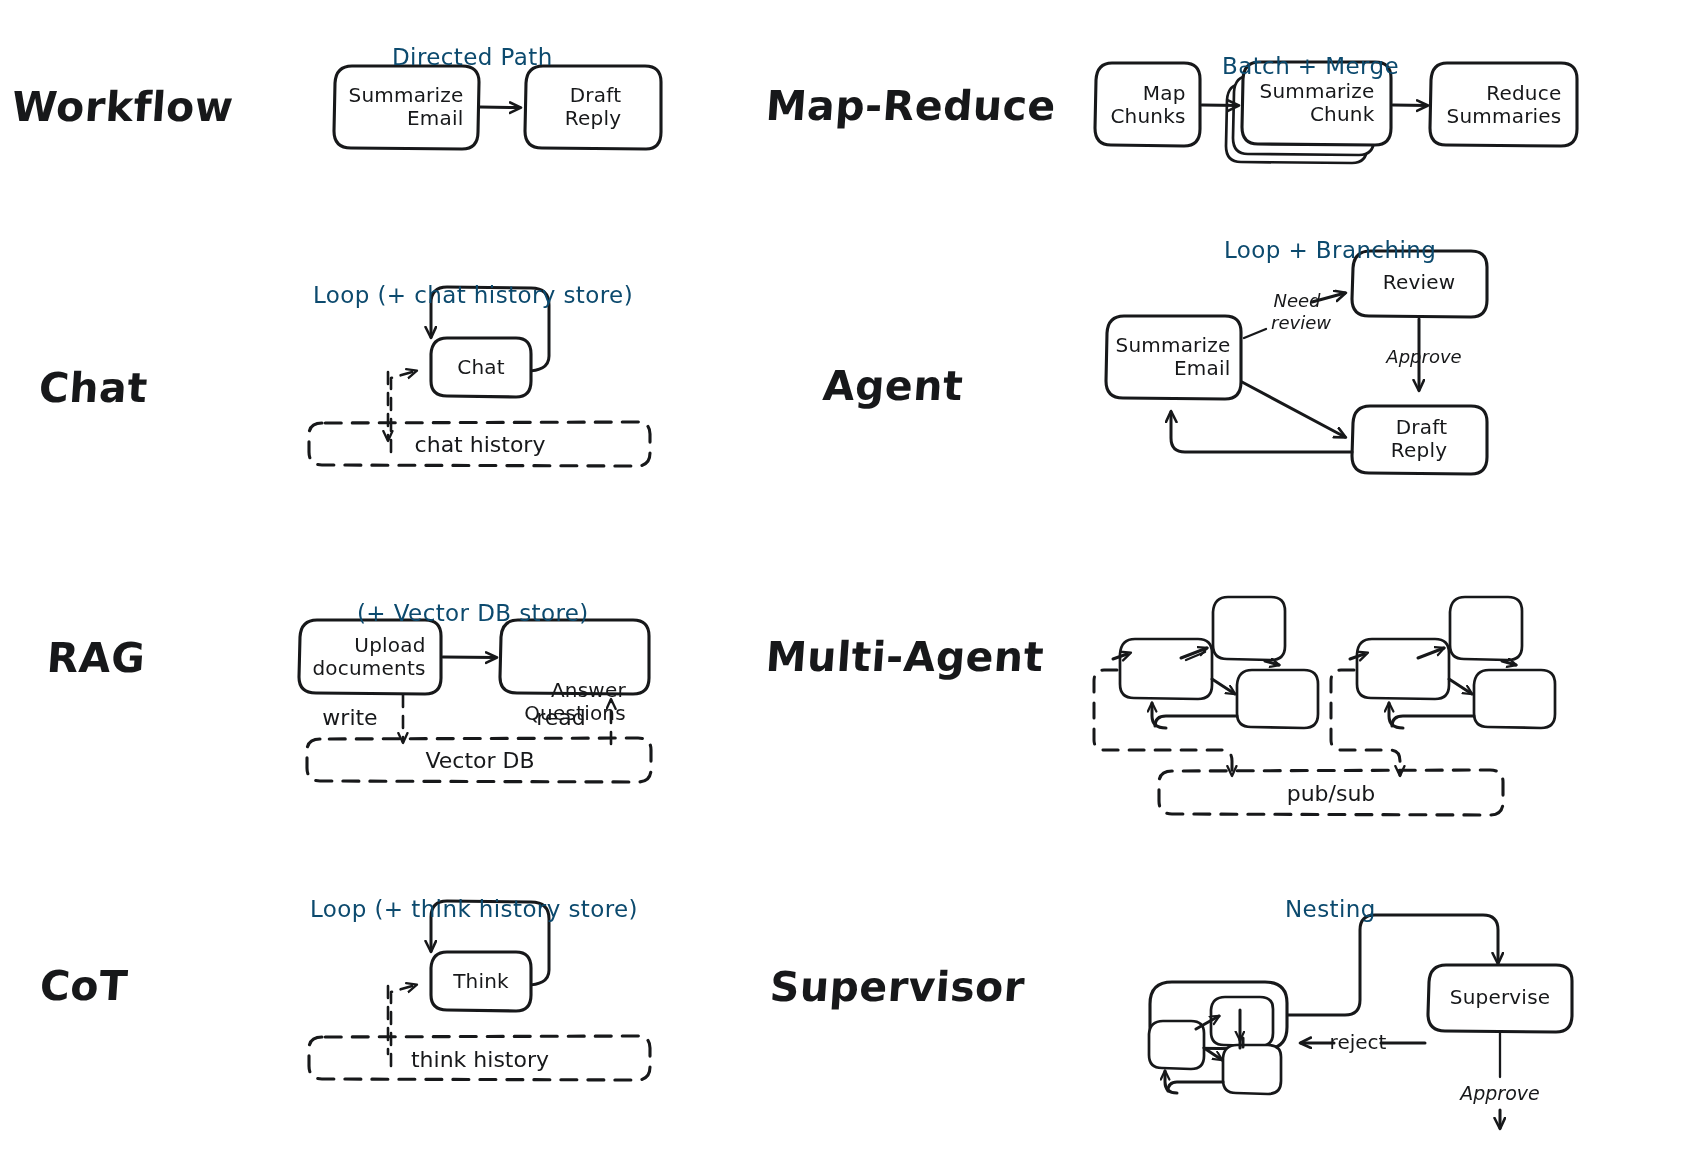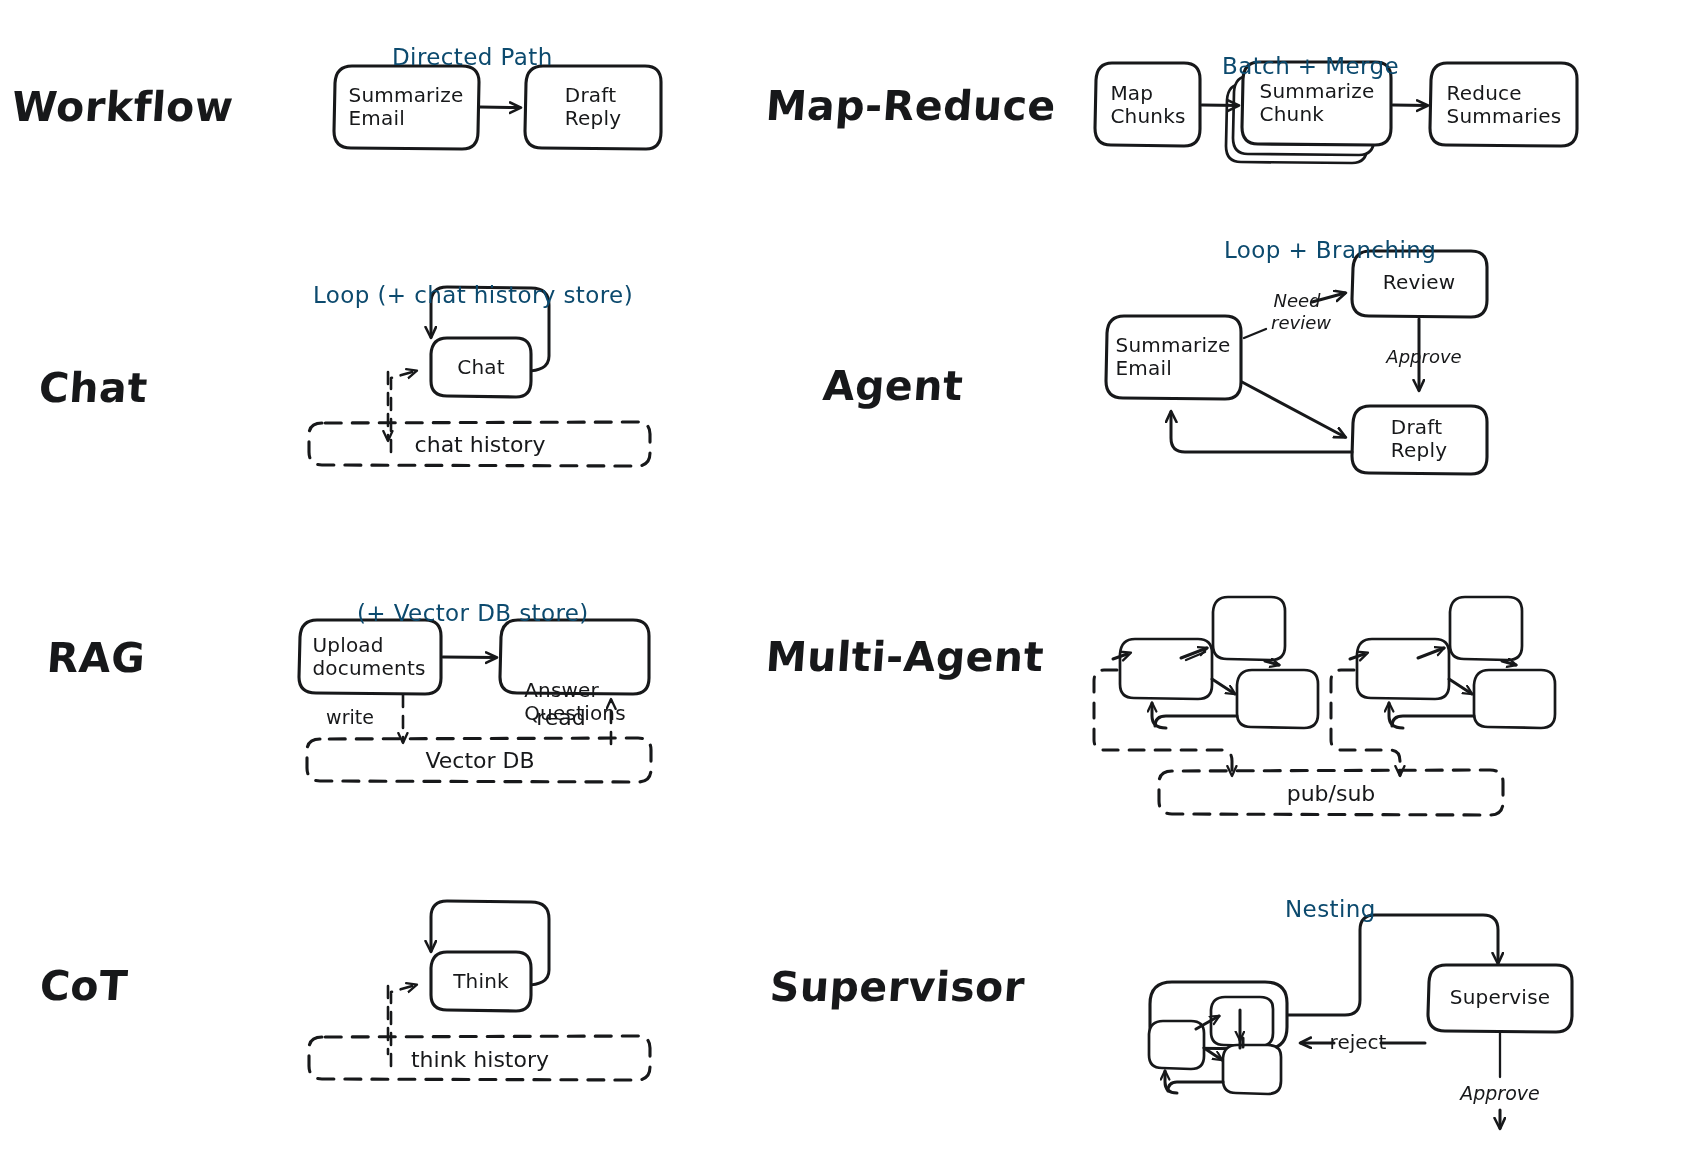--- a/index.html
+++ b/index.html
@@ -36,21 +36,21 @@
     color: #0c4a6e;
     white-space: nowrap;
     letter-spacing: 0.4px;
     margin-top: 39px;
   }
   .node-text {
     position: absolute;
     font-family: "DejaVu Sans", sans-serif;
     font-size: 20px;
     color: #17181a;
-    text-align: left;
+    text-align: right;
     line-height: 1.16;
     white-space: pre-line;
     transform: translate(-50%, -50%);
     letter-spacing: 0.2px;
   }
   .store-text {
     position: absolute;
     font-family: "DejaVu Sans", sans-serif;
     font-size: 22px;
     color: #17181a;
@@ -222,20 +222,21 @@
   <div class="row-label" style="left:766px; top:82px;">Map-Reduce</div>
   <div class="row-label" style="left:823px; top:362px;">Agent</div>
   <div class="row-label" style="left:766px; top:633px;">Multi-Agent</div>
   <div class="row-label" style="left:770px; top:963px;">Supervisor</div>
 
   <div class="caption" style="left:392px; top:5px;">Directed Path</div>
   <div class="caption" style="left:1222px; top:14px;">Batch + Merge</div>
   <div class="caption" style="left:313px; top:243px;">Loop (+ chat history store)</div>
   <div class="caption" style="left:1224px; top:198px;">Loop + Branching</div>
   <div class="caption" style="left:357px; top:561px;">(+ Vector DB store)</div>
+  <div class="caption" style="left:310px; top:857px;">Loop (+ think history store)</div>
   <div class="caption" style="left:1285px; top:857px;">Nesting</div>
 
   <div class="node-text" style="left:406px; top:107px;">Summarize
 Email</div>
   <div class="node-text" style="left:593px; top:107px;">Draft
 Reply</div>
 
   <div class="node-text" style="left:1148px; top:105px;">Map
 Chunks</div>
   <div class="node-text" style="left:1317px; top:103px;">Summarize
@@ -252,21 +253,21 @@
   <div class="node-text" style="left:1419px; top:439px;">Draft
 Reply</div>
   <div class="edge-text ital" style="left:1297px; top:300px;">Need</div>
   <div class="edge-text ital" style="left:1301px; top:322px;">review</div>
   <div class="edge-text ital" style="left:1424px; top:356px;">Approve</div>
 
   <div class="node-text" style="left:369px; top:657px;">Upload
 documents</div>
   <div class="node-text" style="left:575px; top:657px;margin-top:45px;">Answer
 Questions</div>
-  <div class="edge-text" style="left:350px; top:717px; font-size:19px;">write</div>
+  <div class="edge-text" style="left:350px; top:717px; font-size:22px;">write</div>
   <div class="edge-text" style="left:561px; top:717px; font-size:22px;">read</div>
   <div class="store-text" style="left:480px; top:760px;">Vector DB</div>
 
   <div class="store-text" style="left:1331px; top:793px;">pub/sub</div>
 
   <div class="node-text" style="left:481px; top:982px;">Think</div>
   <div class="store-text" style="left:480px; top:1059px;">think history</div>
 
   <div class="node-text" style="left:1500px; top:998px;">Supervise</div>
   <div class="edge-text" style="left:1358px; top:1042px; font-size:20px;">reject</div>

